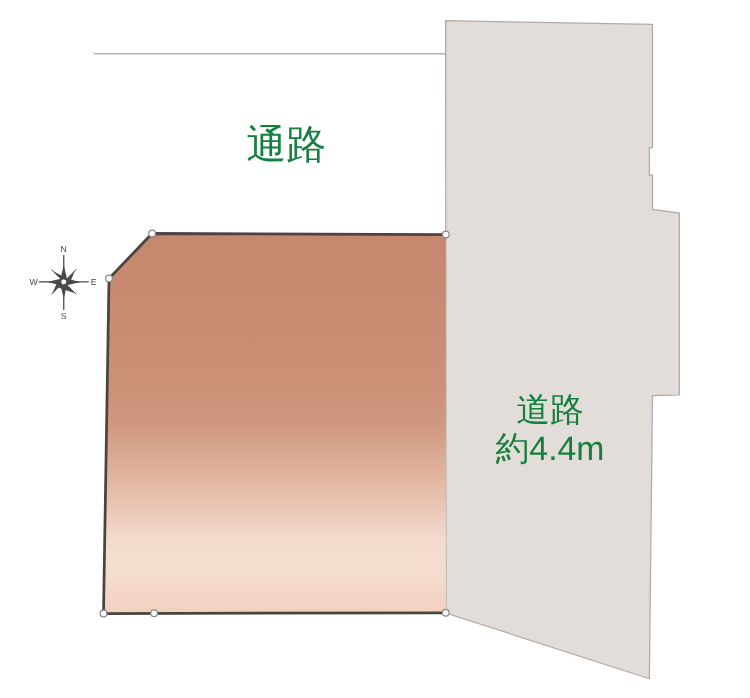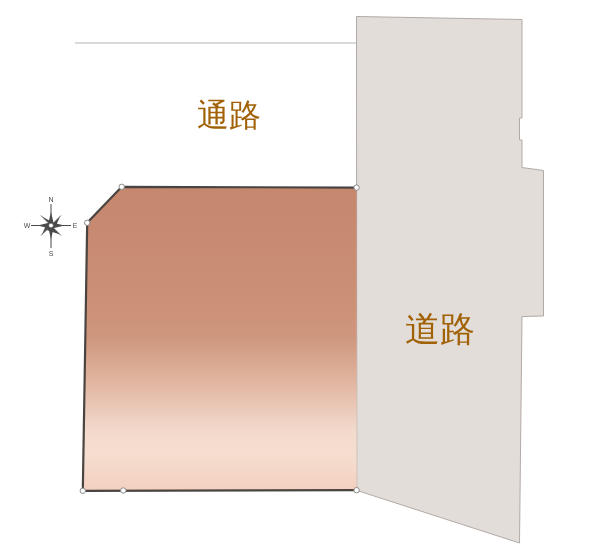--- a/index.html
+++ b/index.html
@@ -15,21 +15,21 @@
     background: #ffffff;
     overflow: hidden;
   }
   .drawing {
     position: absolute;
     left: 0;
     top: 0;
   }
   .label {
     position: absolute;
-    color: #a16207;
+    color: #15803d;
     text-align: center;
     white-space: nowrap;
   }
   .passage-label {
     left: 149px;
     top: 97px;
     width: 160px;
     font-size: 32px;
     line-height: 36px;
   }
@@ -42,21 +42,21 @@
   }
   .plot-label sup {
     font-size: 19px;
     vertical-align: super;
     line-height: 0;
   }
   .road-label {
     left: 379px;
     top: 313px;
     width: 122px;
-    font-size: 35px;
+    font-size: 27px;
     line-height: 31px;
   }
 </style>
 </head>
 <body>
 
 <div class="canvas">
 
   <svg class="drawing" width="600" height="558" viewBox="0 0 600 558">
     <defs>
@@ -111,15 +111,16 @@
         <text x="27" y="228">W</text>
       </g>
     </g>
   </svg>
 
   <div class="label passage-label">通路</div>
 
 
   <div class="label road-label">
     <div>道路</div>
+    <div>約4.4m</div>
   </div>
 
 </div>
 
 </body></html>

